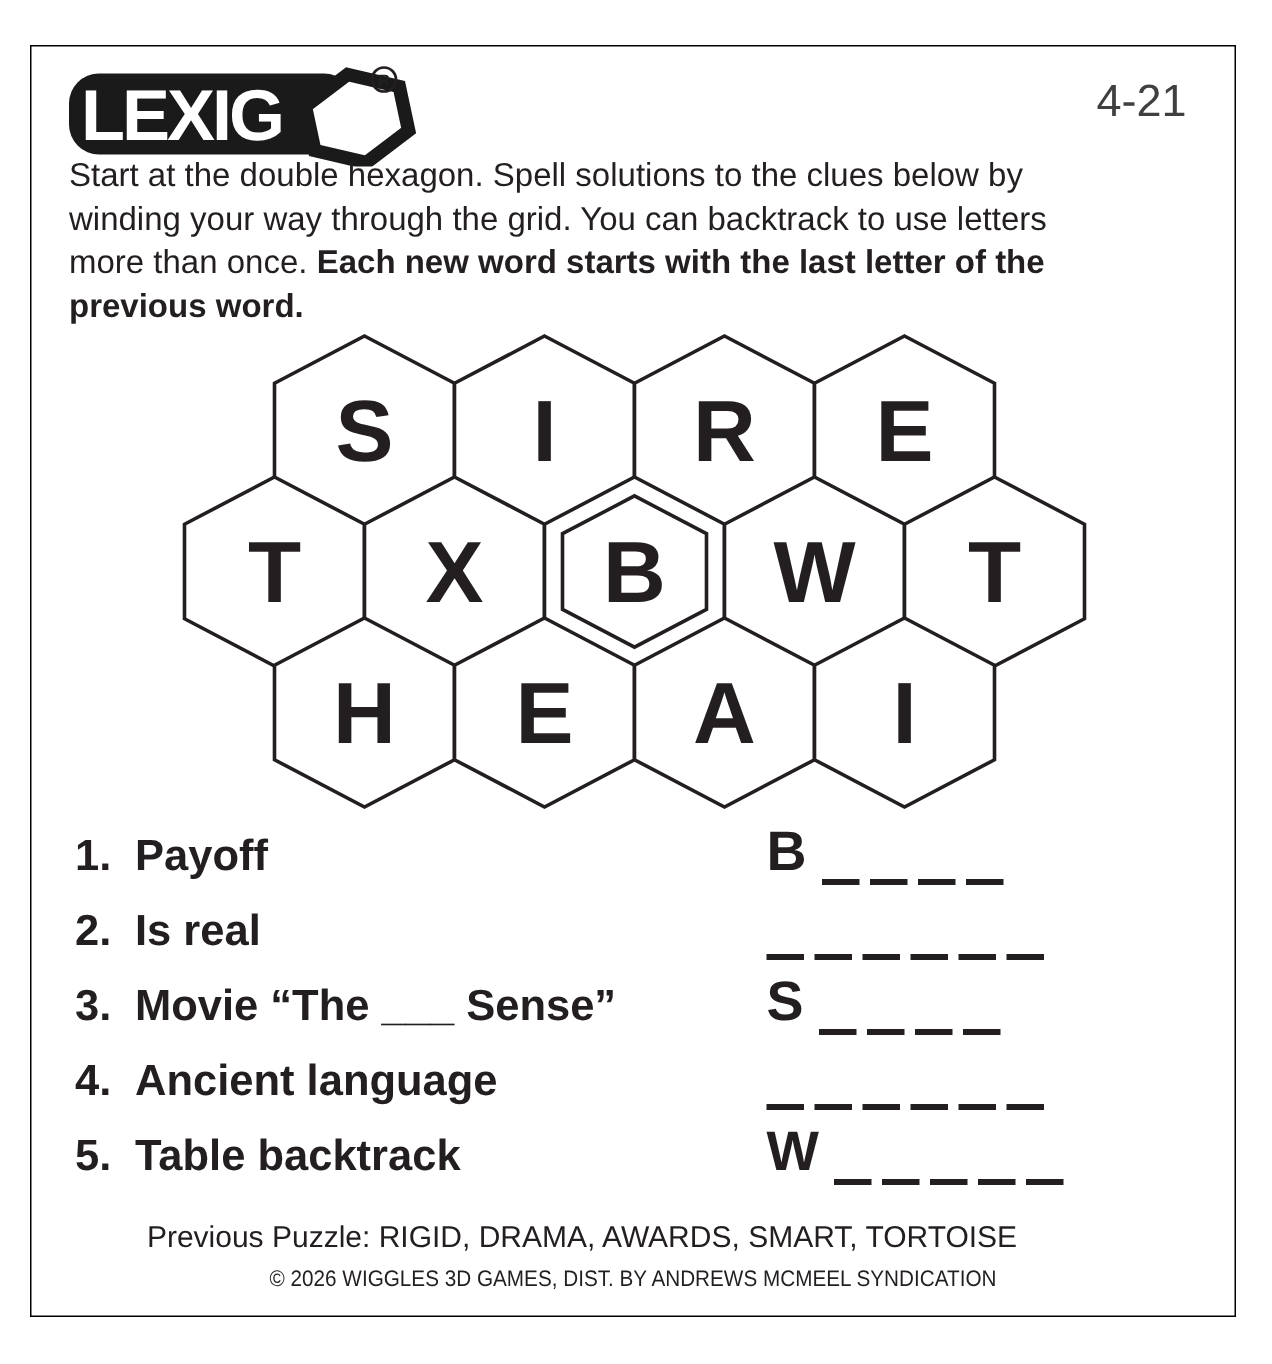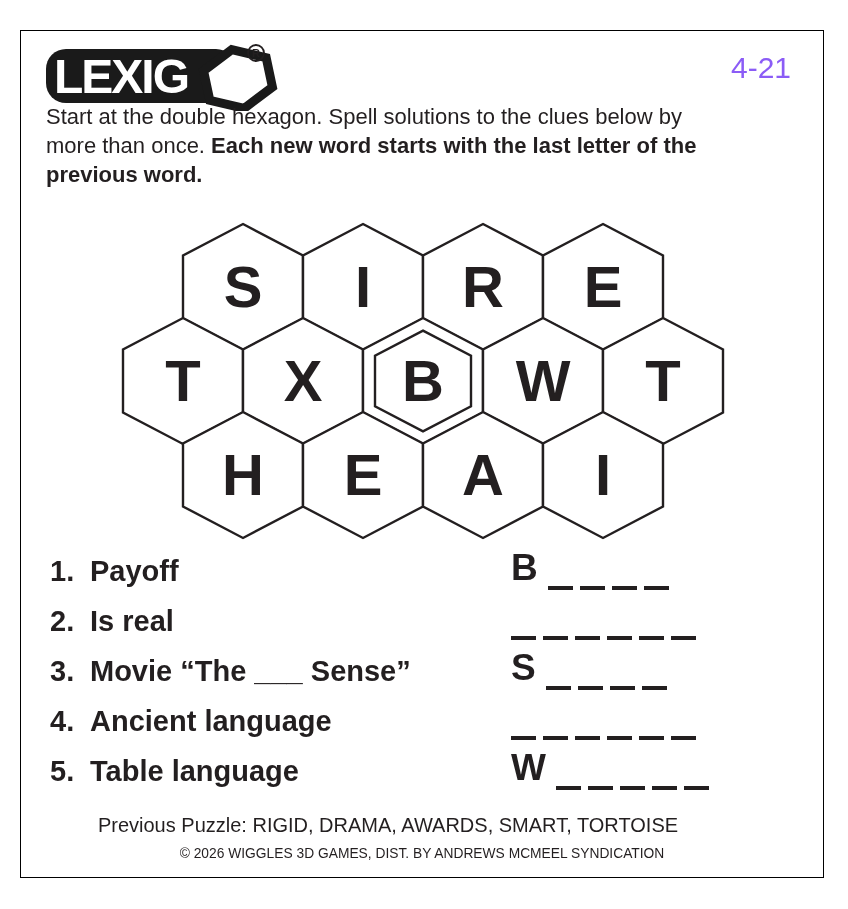--- a/index.html
+++ b/index.html
@@ -3,21 +3,21 @@
 <meta charset="utf-8">
 <style>
   html,body{margin:0;padding:0;background:#ffffff;}
   body{width:848px;height:909px;position:relative;overflow:hidden;
        font-family:"Liberation Sans", sans-serif;color:#231f20;}
   .frame{position:absolute;left:20px;top:30px;width:802px;height:846px;
          border:1px solid #000000;background:#ffffff;}
   
   .logo{position:absolute;left:25px;top:12px;width:232px;height:68px;}
   .issue{position:absolute;right:32px;top:22px;font-size:30px;line-height:1;
-         color:#8b5cf6;}
+         color:#404040;}
   
   .instructions{position:absolute;left:25px;top:71px;width:770px;
                 font-size:22px;line-height:29px;}
   .instructions div{white-space:nowrap;}
   
   .hexgrid{position:absolute;left:0;top:179px;}
   .hexgrid polygon{fill:#ffffff;stroke:#231f20;stroke-width:2.4;}
   .hexgrid text{font-family:"Liberation Sans", sans-serif;font-weight:bold;
                 font-size:58px;fill:#231f20;}
   
@@ -51,20 +51,21 @@
     <g>
       <circle cx="210" cy="10" r="8" fill="none" stroke="#231f20" stroke-width="1.8"></circle>
       <text x="210" y="14" font-size="11" font-weight="bold" text-anchor="middle" fill="#231f20" font-family="Liberation Sans, sans-serif">R</text>
     </g>
   </svg>
 
   <div class="issue">4-21</div>
 
   <div class="instructions" id="instructions">
       <div><span>Start at the double hexagon. Spell solutions to the clues below by</span></div>
+      <div><span>winding your way through the grid. You can backtrack to use letters</span></div>
       <div><span>more than once. </span><span style="font-weight: bold; margin-top: 15px;">Each new word starts with the last letter of the</span></div>
       <div><span style="font-weight: bold;">previous word.</span></div>
     </div>
 
   <svg class="hexgrid" id="hexgrid" viewBox="0 0 802 340" width="802" height="340">
       <g>
         <polygon points="222,14 282,45.5 282,108.5 222,140 162,108.5 162,45.5"></polygon>
         <text x="222" y="97" text-anchor="middle">S</text>
       </g>
       <g>
@@ -160,21 +161,21 @@
           <span class="dash"></span>
           <span class="dash"></span>
           <span class="dash"></span>
           <span class="dash"></span>
           <span class="dash"></span>
           <span class="dash"></span>
         </span>
       </div>
       <div class="clue-row">
         <span class="clue-num">5.</span>
-        <span class="clue-text">Table language</span>
+        <span class="clue-text">Table backtrack</span>
         <span class="answer">
           <span class="answer-letter">W</span>
           <span class="dash"></span>
           <span class="dash"></span>
           <span class="dash"></span>
           <span class="dash"></span>
           <span class="dash"></span>
         </span>
       </div>
     </div>

